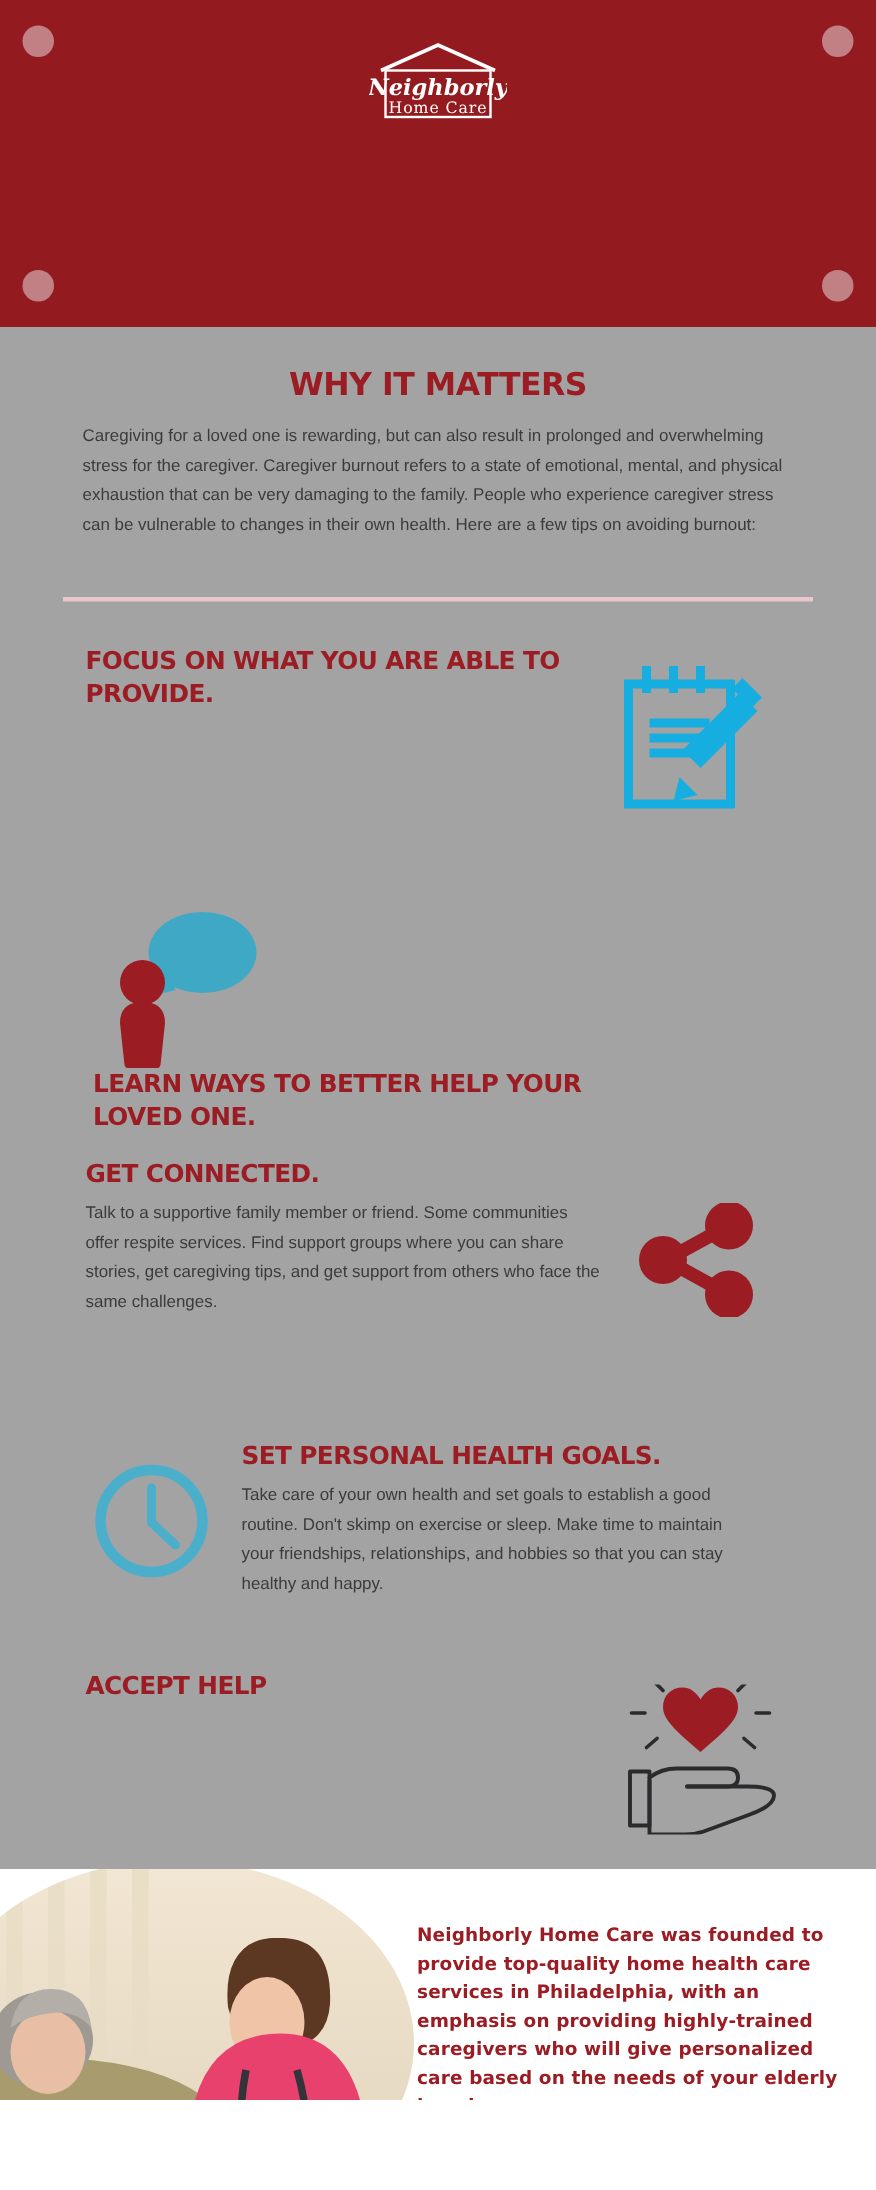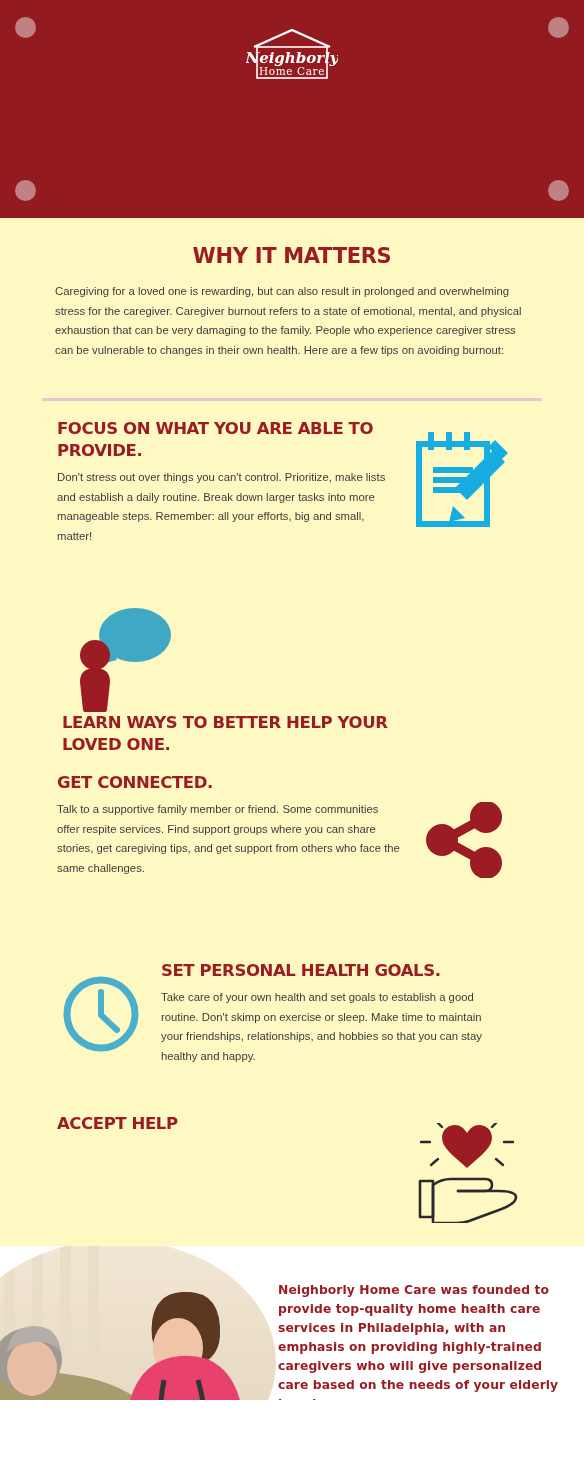--- a/index.html
+++ b/index.html
@@ -5,21 +5,21 @@
   * { box-sizing: border-box; margin: 0; padding: 0; }
   html, body {
     width: 584px;
     background: #ffffff;
     font-family: "Liberation Sans", sans-serif;
   }
   .page {
     position: relative;
     width: 584px;
     height: 1400px;
-    background: #fef9c3;
+    background: #a3a3a3;
     overflow: hidden;
   }
 
   
   .header {
     position: relative;
     width: 584px;
     height: 218px;
     background: #931B1F;
     overflow: hidden;
@@ -112,21 +112,21 @@
     font-size: 11.3px;
     line-height: 19.5px;
   }
   .tip-icon {
     display: flex;
     align-items: flex-start;
     justify-content: center;
   }
 
   
-  #tip-1 { top: 418px; padding-left: 57px; gap: 8px; }
+  #tip-1 { top: 430px; padding-left: 57px; gap: 8px; }
   #tip-1 .tip-text { width: 330px; }
   #tip-1 .tip-icon { width: 130px; padding-top: 8px; }
 
   
   #tip-2 { top: 600px; padding-left: 62px; flex-direction: column; }
   #tip-2 .tip-icon { width: 126px; padding-top: 4px; }
   #tip-2 .tip-text { width: 330px; }
 
   
   #tip-3 { top: 772px; padding-left: 57px; align-items: flex-end; }
@@ -212,21 +212,20 @@
 
   <div class="why">
     <div class="why-title">WHY IT MATTERS</div>
     <div class="why-body">Caregiving for a loved one is rewarding, but can also result in prolonged and overwhelming stress for the caregiver. Caregiver burnout refers to a state of emotional, mental, and physical exhaustion that can be very damaging to the family. People who experience caregiver stress can be vulnerable to changes in their own health. Here are a few tips on avoiding burnout:</div>
   </div>
   <div class="divider"></div>
 
   <div class="tip" id="tip-1">
     <div class="tip-text">
       <div class="tip-head">FOCUS ON WHAT YOU ARE ABLE TO PROVIDE.</div>
-      <div class="tip-body">Don't stress out over things you can't control. Prioritize, make lists and establish a daily routine. Break down larger tasks into more manageable steps. Remember: all your efforts, big and small, matter!</div>
     </div>
     <div class="tip-icon">
       <svg width="106" height="104" viewBox="0 0 106 104">
         <g stroke="#16AEE0" fill="none" stroke-width="6">
           <rect x="12" y="18" width="68" height="80"></rect>
           <path d="M24 6 v18 M42 6 v18 M60 6 v18"></path>
           <path d="M26 44 h40 M26 54 h40 M26 64 h28"></path>
         </g>
         <g fill="#16AEE0">
           <path d="M86 24 l12 12 -38 38 -12 -12 z"></path>

